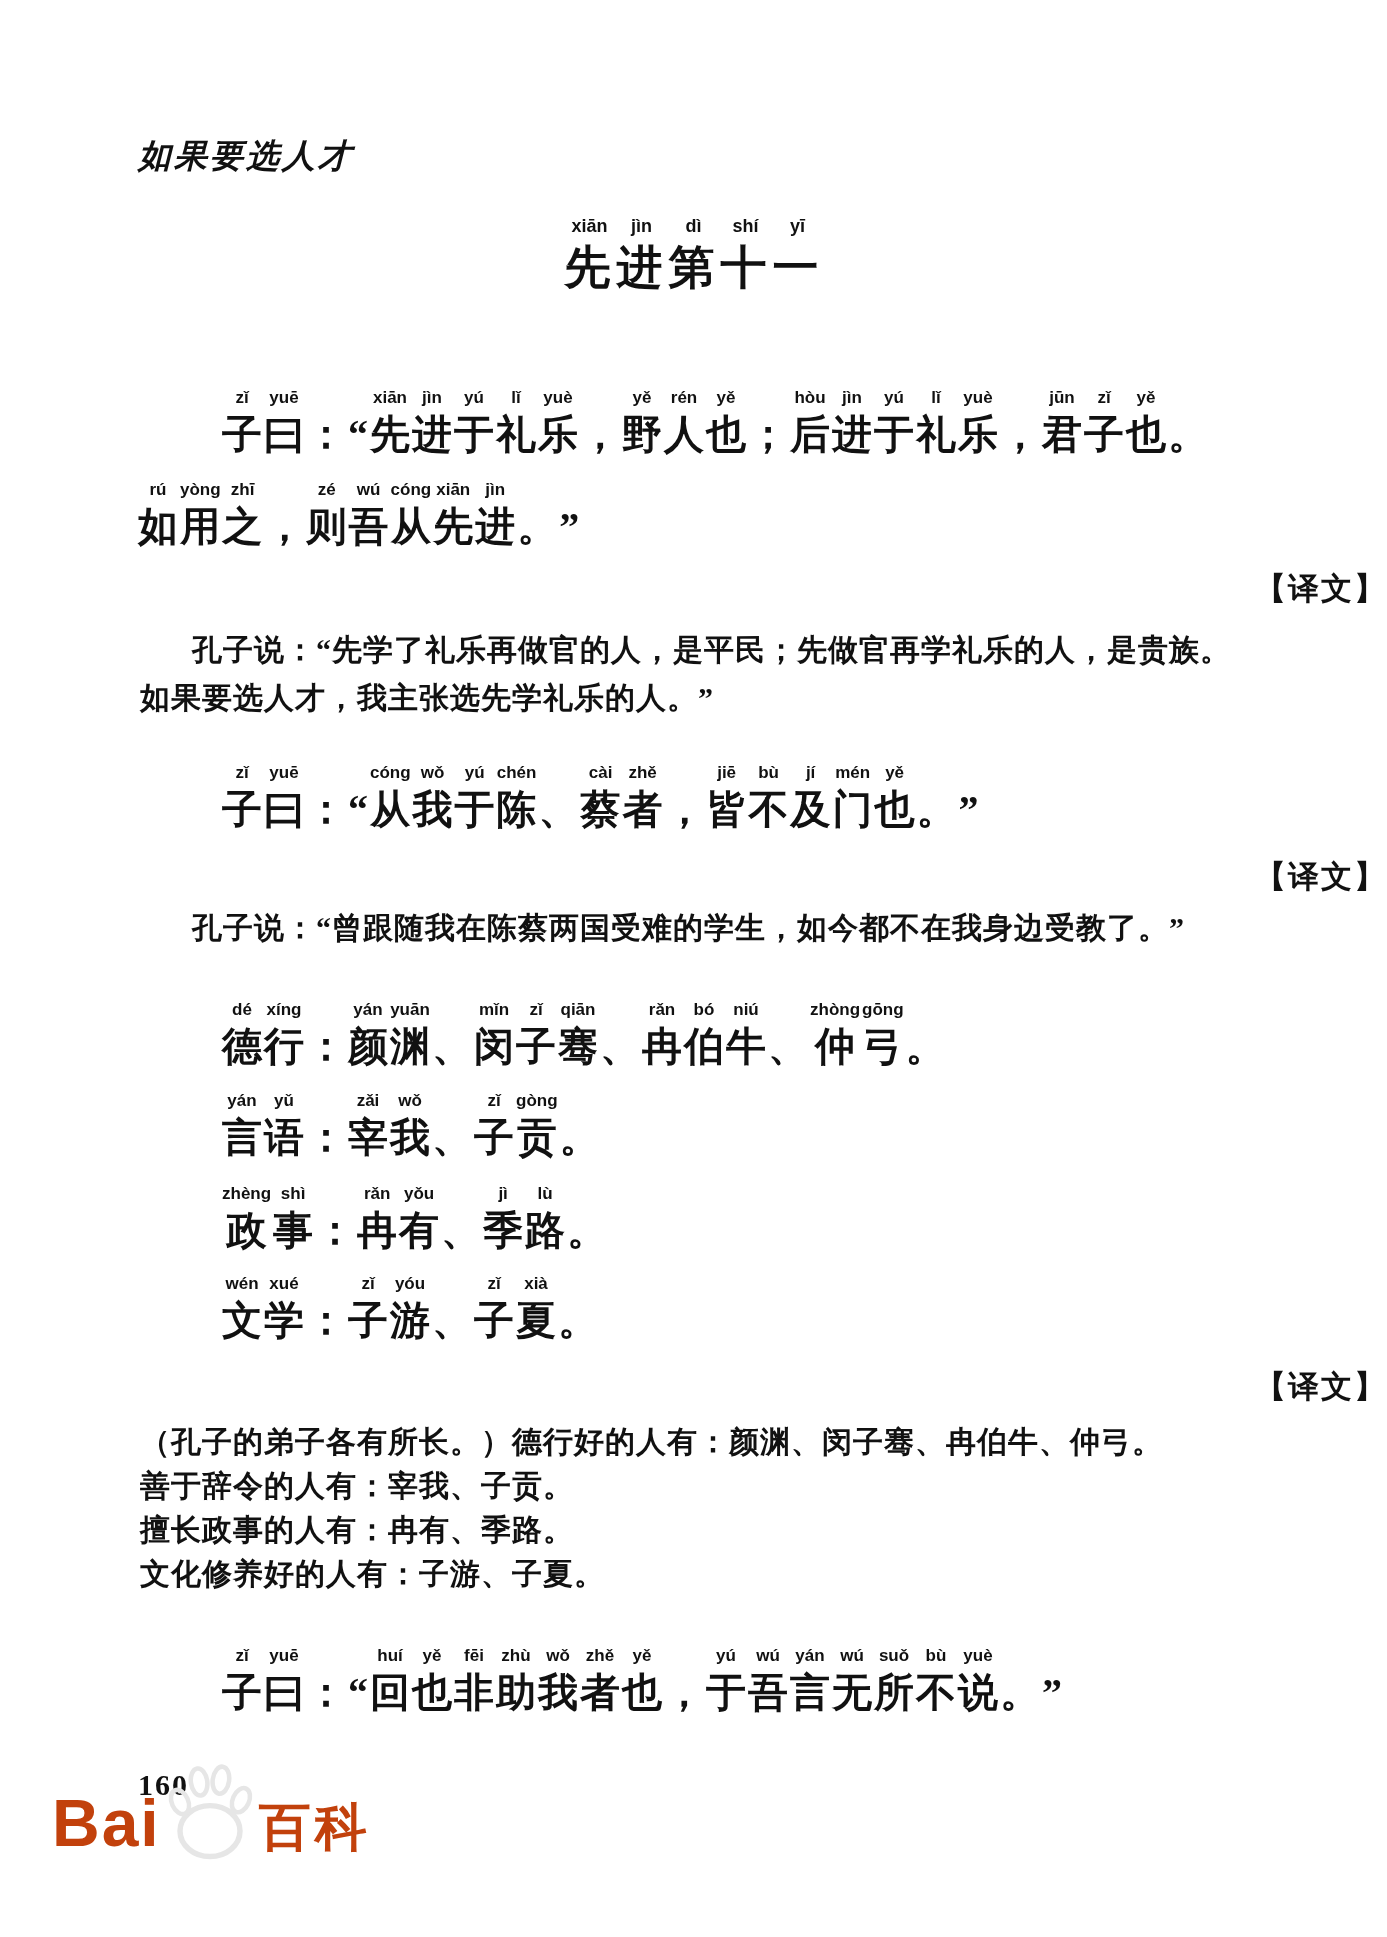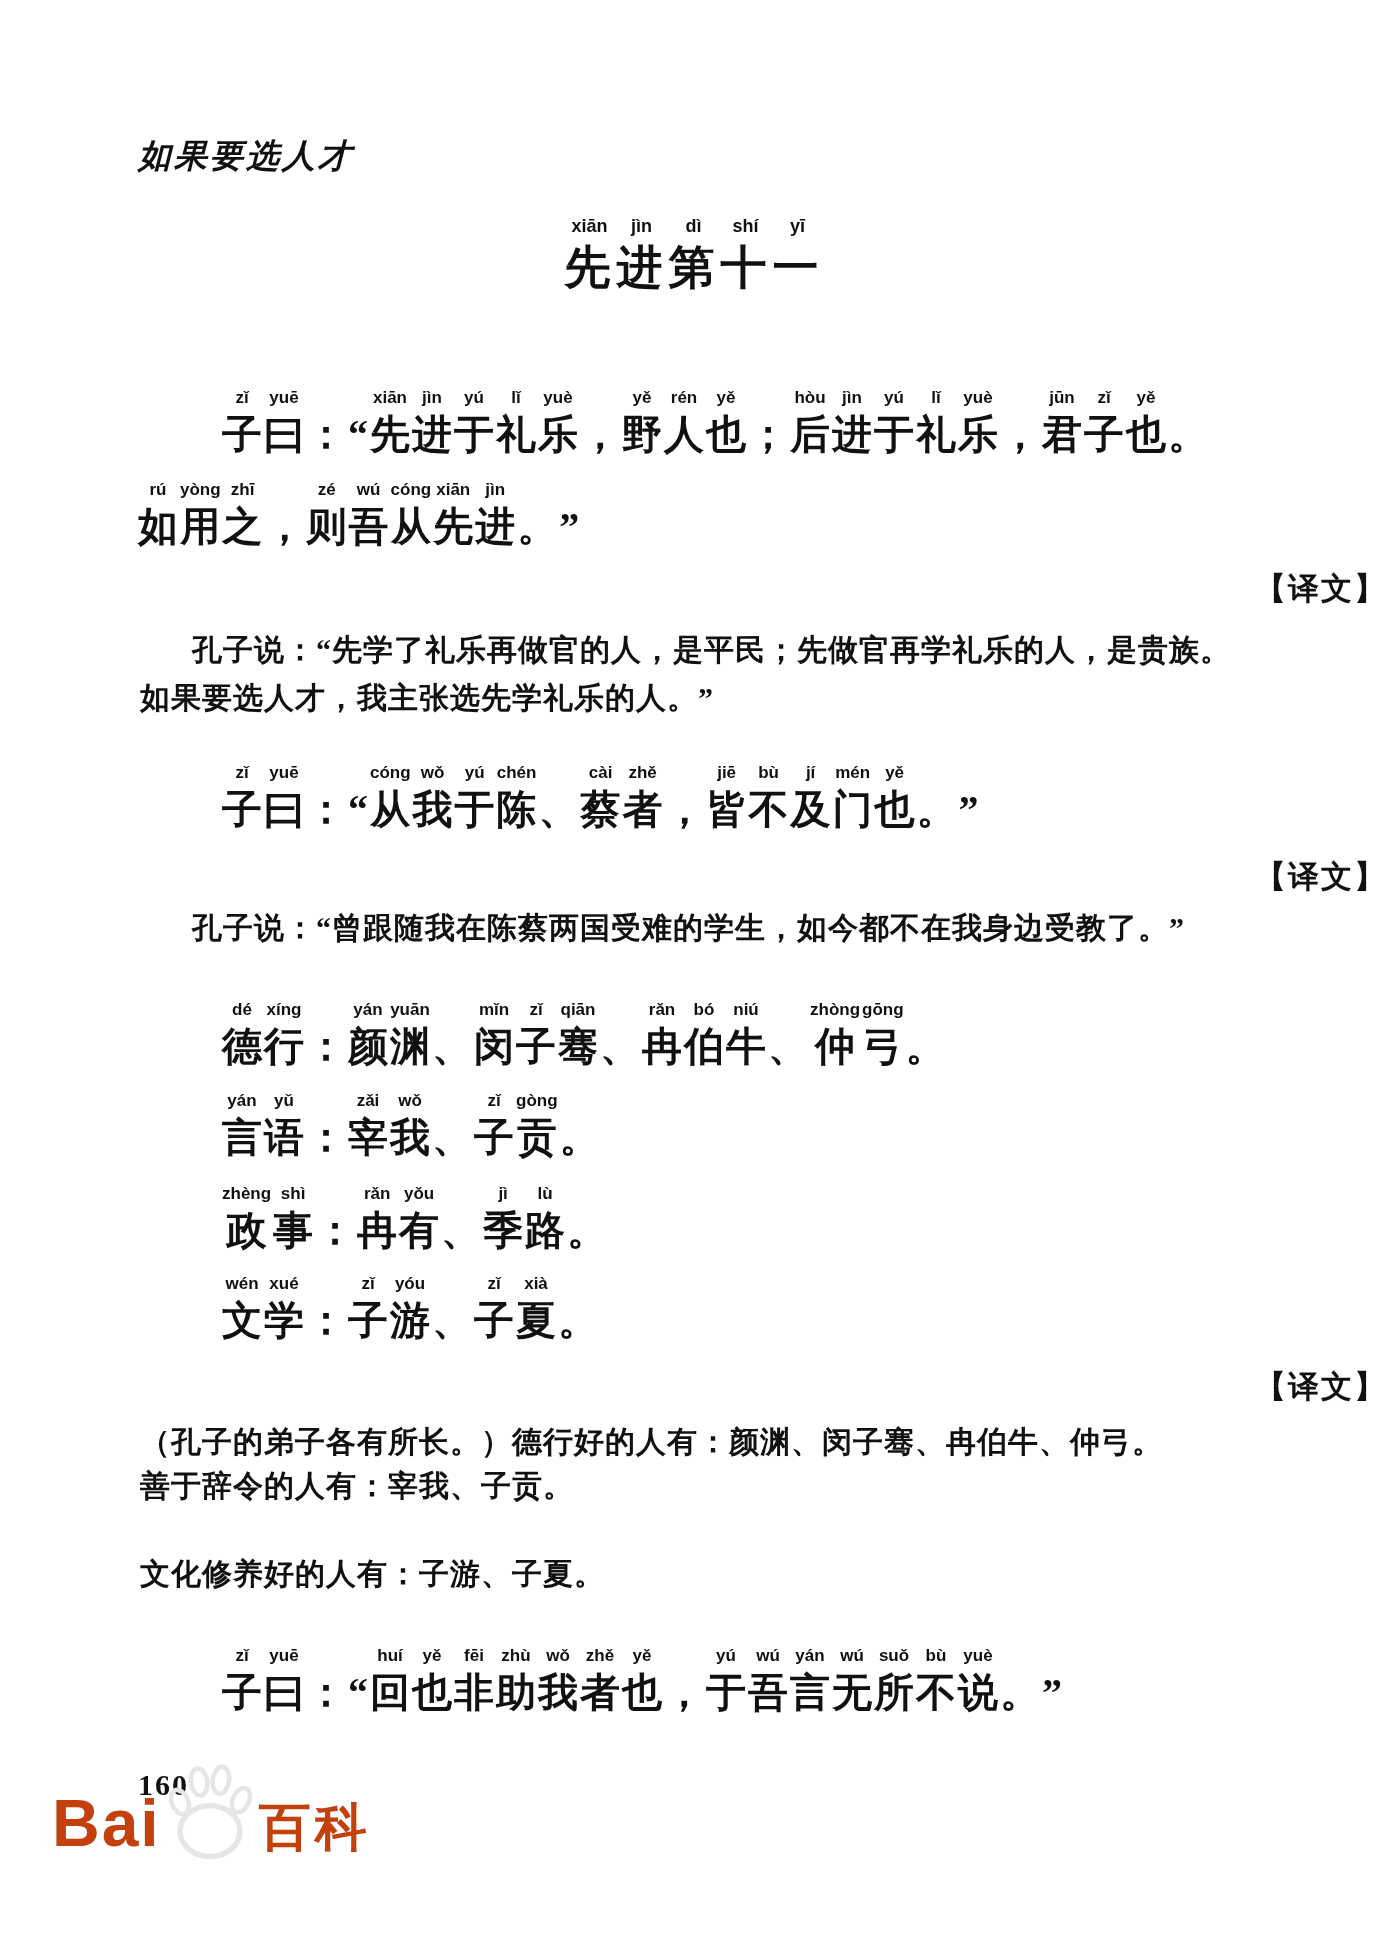--- a/index.html
+++ b/index.html
@@ -70,20 +70,21 @@
   <div class="abs trans indent" style="top:908px;">孔子说：“曾跟随我在陈蔡两国受难的学生，如今都不在我身边受教了。”</div>
 
   <div class="abs ruby-row passage indent" style="top:1000px;"><span class="ruby-unit"><span class="ruby-py">dé</span><span class="ruby-hz">德</span></span><span class="ruby-unit"><span class="ruby-py">xíng</span><span class="ruby-hz">行</span></span><span class="ruby-unit"><span class="ruby-py">&nbsp;</span><span class="ruby-hz">：</span></span><span class="ruby-unit"><span class="ruby-py">yán</span><span class="ruby-hz">颜</span></span><span class="ruby-unit"><span class="ruby-py">yuān</span><span class="ruby-hz">渊</span></span><span class="ruby-unit"><span class="ruby-py">&nbsp;</span><span class="ruby-hz">、</span></span><span class="ruby-unit"><span class="ruby-py">mǐn</span><span class="ruby-hz">闵</span></span><span class="ruby-unit"><span class="ruby-py">zǐ</span><span class="ruby-hz">子</span></span><span class="ruby-unit"><span class="ruby-py">qiān</span><span class="ruby-hz">骞</span></span><span class="ruby-unit"><span class="ruby-py">&nbsp;</span><span class="ruby-hz">、</span></span><span class="ruby-unit"><span class="ruby-py">rǎn</span><span class="ruby-hz">冉</span></span><span class="ruby-unit"><span class="ruby-py">bó</span><span class="ruby-hz">伯</span></span><span class="ruby-unit"><span class="ruby-py">niú</span><span class="ruby-hz">牛</span></span><span class="ruby-unit"><span class="ruby-py">&nbsp;</span><span class="ruby-hz">、</span></span><span class="ruby-unit"><span class="ruby-py">zhòng</span><span class="ruby-hz">仲</span></span><span class="ruby-unit"><span class="ruby-py">gōng</span><span class="ruby-hz">弓</span></span><span class="ruby-unit"><span class="ruby-py">&nbsp;</span><span class="ruby-hz">。</span></span></div>
   <div class="abs ruby-row passage indent" style="top:1091px;"><span class="ruby-unit"><span class="ruby-py">yán</span><span class="ruby-hz">言</span></span><span class="ruby-unit"><span class="ruby-py">yǔ</span><span class="ruby-hz">语</span></span><span class="ruby-unit"><span class="ruby-py">&nbsp;</span><span class="ruby-hz">：</span></span><span class="ruby-unit"><span class="ruby-py">zǎi</span><span class="ruby-hz">宰</span></span><span class="ruby-unit"><span class="ruby-py">wǒ</span><span class="ruby-hz">我</span></span><span class="ruby-unit"><span class="ruby-py">&nbsp;</span><span class="ruby-hz">、</span></span><span class="ruby-unit"><span class="ruby-py">zǐ</span><span class="ruby-hz">子</span></span><span class="ruby-unit"><span class="ruby-py">gòng</span><span class="ruby-hz">贡</span></span><span class="ruby-unit"><span class="ruby-py">&nbsp;</span><span class="ruby-hz">。</span></span></div>
   <div class="abs ruby-row passage indent" style="top:1184px;"><span class="ruby-unit"><span class="ruby-py">zhèng</span><span class="ruby-hz">政</span></span><span class="ruby-unit"><span class="ruby-py">shì</span><span class="ruby-hz">事</span></span><span class="ruby-unit"><span class="ruby-py">&nbsp;</span><span class="ruby-hz">：</span></span><span class="ruby-unit"><span class="ruby-py">rǎn</span><span class="ruby-hz">冉</span></span><span class="ruby-unit"><span class="ruby-py">yǒu</span><span class="ruby-hz">有</span></span><span class="ruby-unit"><span class="ruby-py">&nbsp;</span><span class="ruby-hz">、</span></span><span class="ruby-unit"><span class="ruby-py">jì</span><span class="ruby-hz">季</span></span><span class="ruby-unit"><span class="ruby-py">lù</span><span class="ruby-hz">路</span></span><span class="ruby-unit"><span class="ruby-py">&nbsp;</span><span class="ruby-hz">。</span></span></div>
   <div class="abs ruby-row passage indent" style="top:1274px;"><span class="ruby-unit"><span class="ruby-py">wén</span><span class="ruby-hz">文</span></span><span class="ruby-unit"><span class="ruby-py">xué</span><span class="ruby-hz">学</span></span><span class="ruby-unit"><span class="ruby-py">&nbsp;</span><span class="ruby-hz">：</span></span><span class="ruby-unit"><span class="ruby-py">zǐ</span><span class="ruby-hz">子</span></span><span class="ruby-unit"><span class="ruby-py">yóu</span><span class="ruby-hz">游</span></span><span class="ruby-unit"><span class="ruby-py">&nbsp;</span><span class="ruby-hz">、</span></span><span class="ruby-unit"><span class="ruby-py">zǐ</span><span class="ruby-hz">子</span></span><span class="ruby-unit"><span class="ruby-py">xià</span><span class="ruby-hz">夏</span></span><span class="ruby-unit"><span class="ruby-py">&nbsp;</span><span class="ruby-hz">。</span></span></div>
 
   <div class="abs yiwen" style="top:1366px;">【译文】</div>
   <div class="abs trans" style="top:1422px;">（孔子的弟子各有所长。）德行好的人有：颜渊、闵子骞、冉伯牛、仲弓。</div>
   <div class="abs trans" style="top:1466px;">善于辞令的人有：宰我、子贡。</div>
+  <div class="abs trans" style="top:1510px;">擅长政事的人有：冉有、季路。</div>
   <div class="abs trans" style="top:1554px;">文化修养好的人有：子游、子夏。</div>
 
   <div class="abs ruby-row passage indent" style="top:1646px;"><span class="ruby-unit"><span class="ruby-py">zǐ</span><span class="ruby-hz">子</span></span><span class="ruby-unit"><span class="ruby-py">yuē</span><span class="ruby-hz">曰</span></span><span class="ruby-unit"><span class="ruby-py">&nbsp;</span><span class="ruby-hz">：</span></span><span class="ruby-unit"><span class="ruby-py">&nbsp;</span><span class="ruby-hz">“</span></span><span class="ruby-unit"><span class="ruby-py">huí</span><span class="ruby-hz">回</span></span><span class="ruby-unit"><span class="ruby-py">yě</span><span class="ruby-hz">也</span></span><span class="ruby-unit"><span class="ruby-py">fēi</span><span class="ruby-hz">非</span></span><span class="ruby-unit"><span class="ruby-py">zhù</span><span class="ruby-hz">助</span></span><span class="ruby-unit"><span class="ruby-py">wǒ</span><span class="ruby-hz">我</span></span><span class="ruby-unit"><span class="ruby-py">zhě</span><span class="ruby-hz">者</span></span><span class="ruby-unit"><span class="ruby-py">yě</span><span class="ruby-hz">也</span></span><span class="ruby-unit"><span class="ruby-py">&nbsp;</span><span class="ruby-hz">，</span></span><span class="ruby-unit"><span class="ruby-py">yú</span><span class="ruby-hz">于</span></span><span class="ruby-unit"><span class="ruby-py">wú</span><span class="ruby-hz">吾</span></span><span class="ruby-unit"><span class="ruby-py">yán</span><span class="ruby-hz">言</span></span><span class="ruby-unit"><span class="ruby-py">wú</span><span class="ruby-hz">无</span></span><span class="ruby-unit"><span class="ruby-py">suǒ</span><span class="ruby-hz">所</span></span><span class="ruby-unit"><span class="ruby-py">bù</span><span class="ruby-hz">不</span></span><span class="ruby-unit"><span class="ruby-py">yuè</span><span class="ruby-hz">说</span></span><span class="ruby-unit"><span class="ruby-py">&nbsp;</span><span class="ruby-hz">。</span></span><span class="ruby-unit"><span class="ruby-py">&nbsp;</span><span class="ruby-hz">”</span></span></div>
 
   <div class="abs page-number">160</div>
 
   <div class="abs watermark">
     <span class="wm-left">Bai</span>
     <svg class="wm-paw" viewBox="0 0 100 110" xmlns="http://www.w3.org/2000/svg">
       <ellipse cx="50" cy="76" rx="33" ry="28" fill="none" stroke="#e6e6e6" stroke-width="6"></ellipse>

